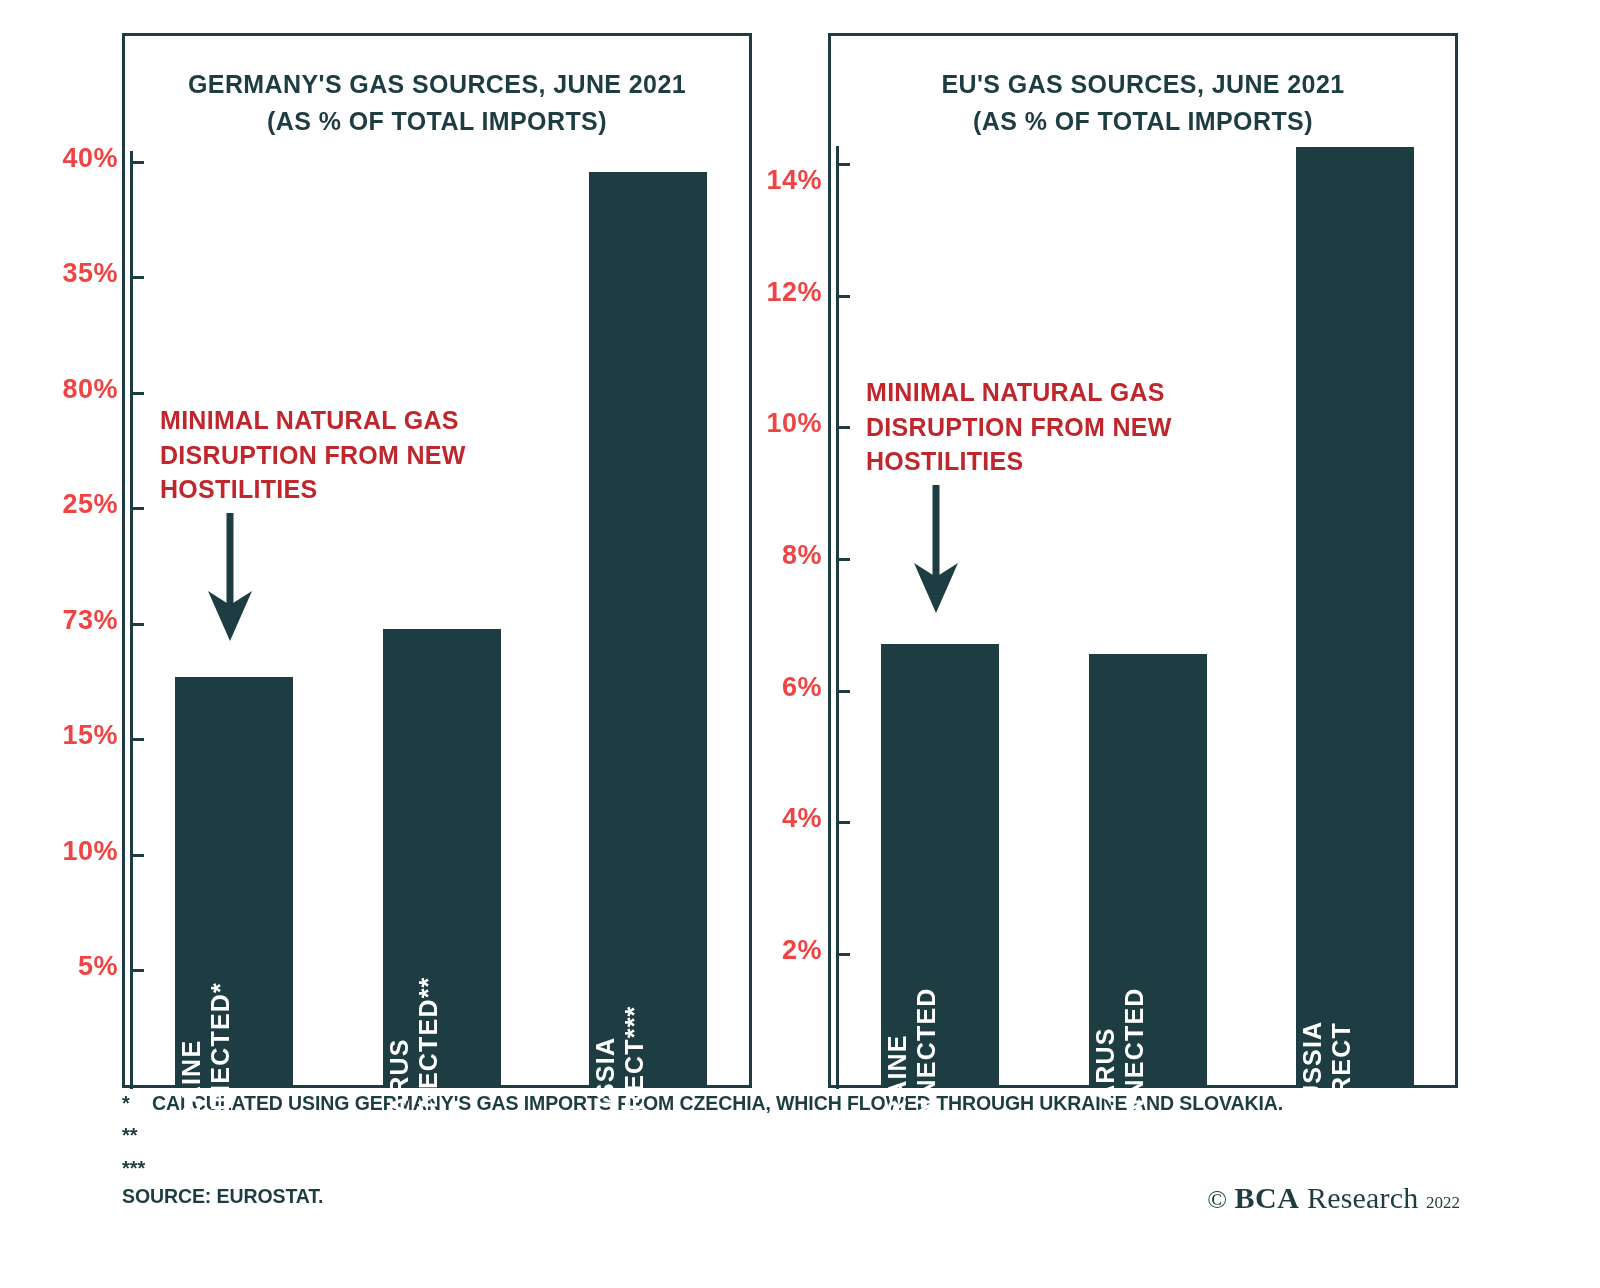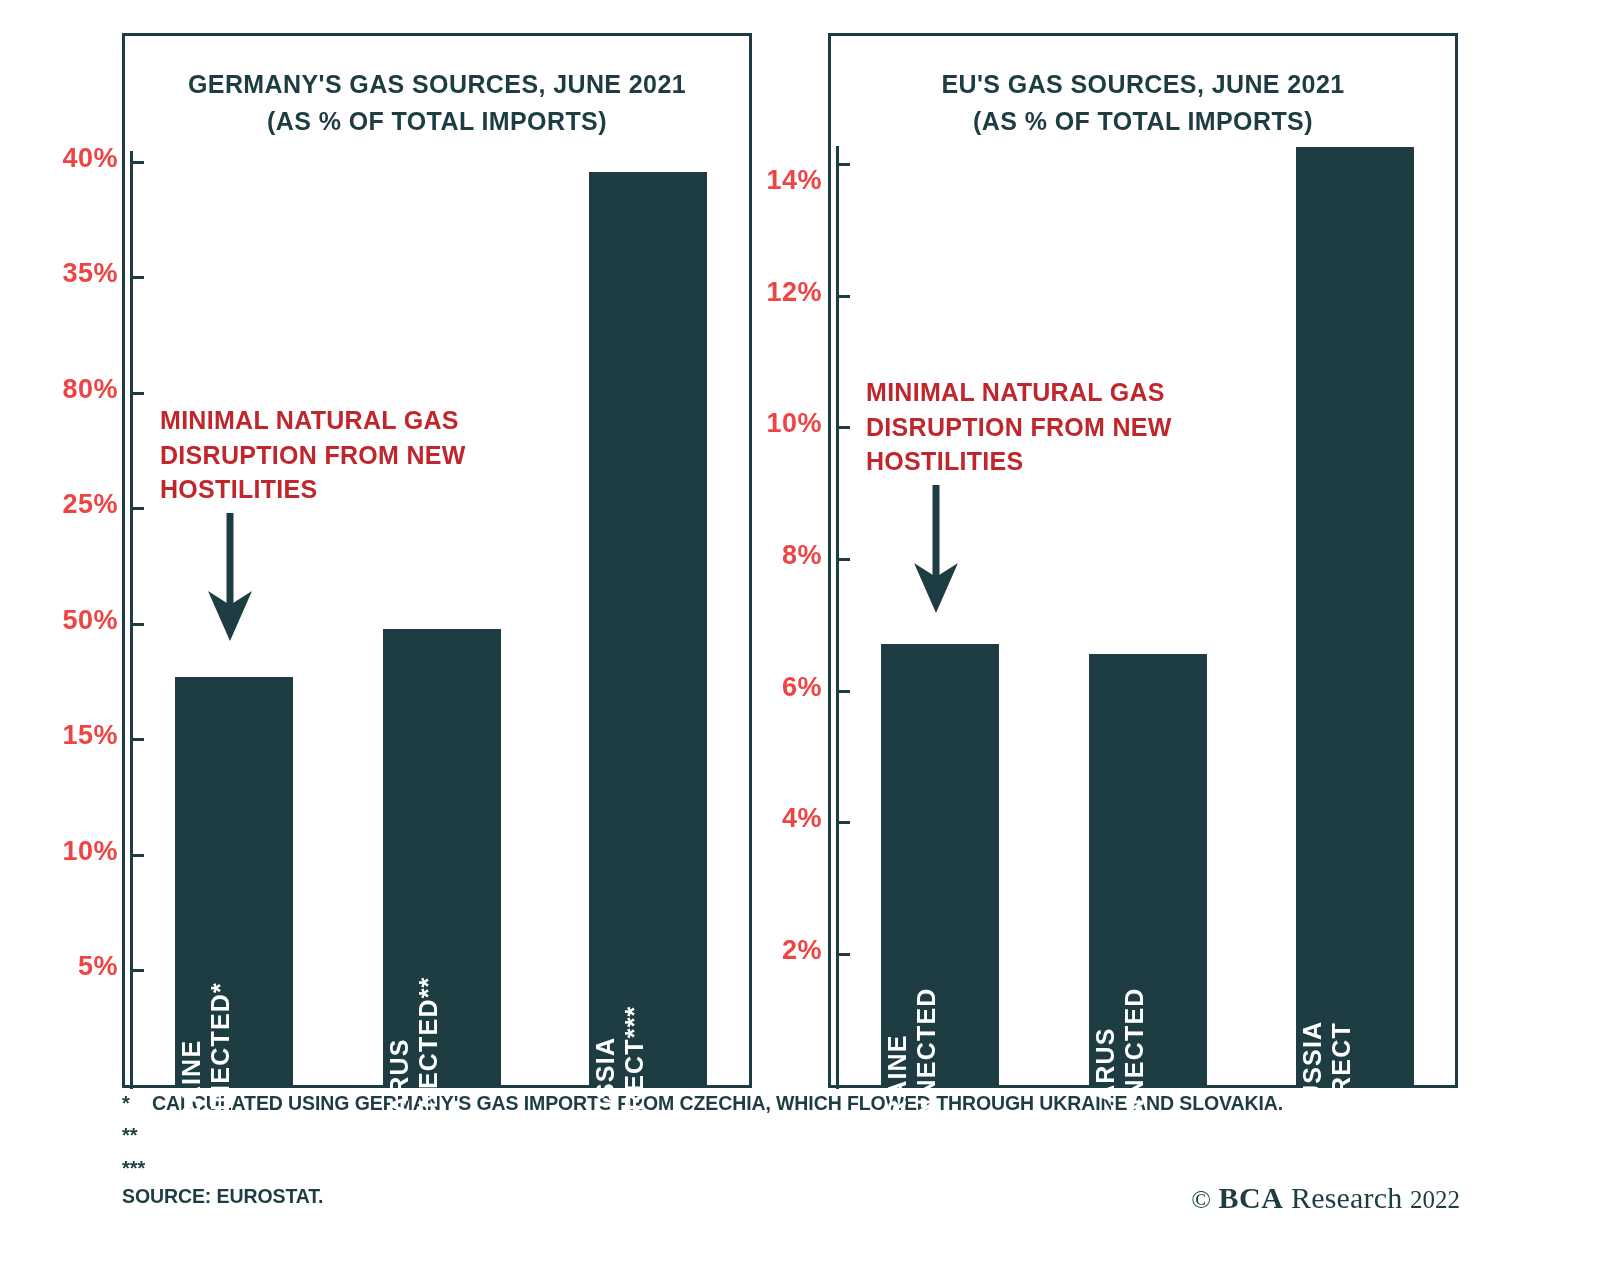--- a/index.html
+++ b/index.html
@@ -167,21 +167,21 @@
     right: 140px;
     top: 1181px;
     font-family: "Liberation Serif", serif;
     font-size: 30px;
     color: #1d3d42;
     white-space: nowrap;
   }
   #copyright .cr-sym { font-size: 26px; }
   #copyright .cr-bca { font-weight: bold; letter-spacing: 0.5px; }
   #copyright .cr-research { letter-spacing: 0.2px; }
-  #copyright .cr-year { font-size: 25px; }
+  #copyright .cr-year { font-size: 17px; }
 </style>
 </head>
 <body>
 
 <div id="page">
 
   <div class="panel" id="panel-left">
     <div class="panel-title"><span>GERMANY'S GAS SOURCES, JUNE 2021
 (AS % OF TOTAL IMPORTS)</span></div>
     <div class="plot" id="plot-left">
@@ -195,21 +195,21 @@
         <div class="tick" style="top: 817.571px;"></div>
         <div class="tick" style="top: 933px;"></div>
       </div>
   </div>
 
   <div id="ylabels-left">
       <div class="tick-label" style="top: 158px;">40%</div>
       <div class="tick-label" style="top: 273.429px;">35%</div>
       <div class="tick-label" style="top: 388.857px;">80%</div>
       <div class="tick-label" style="top: 504.286px;">25%</div>
-      <div class="tick-label" style="top: 619.714px;">50%</div>
+      <div class="tick-label" style="top: 619.714px;">73%</div>
       <div class="tick-label" style="top: 735.143px;">15%</div>
       <div class="tick-label" style="top: 850.571px;">10%</div>
       <div class="tick-label" style="top: 966px;">5%</div>
     </div>
 
   <div class="annot" id="annot-left"><span>MINIMAL NATURAL GAS
 DISRUPTION FROM NEW
 HOSTILITIES</span></div>
 
   <svg class="arrow" id="arrow-left" width="60" height="130" style="left:200px; top:513px;">

